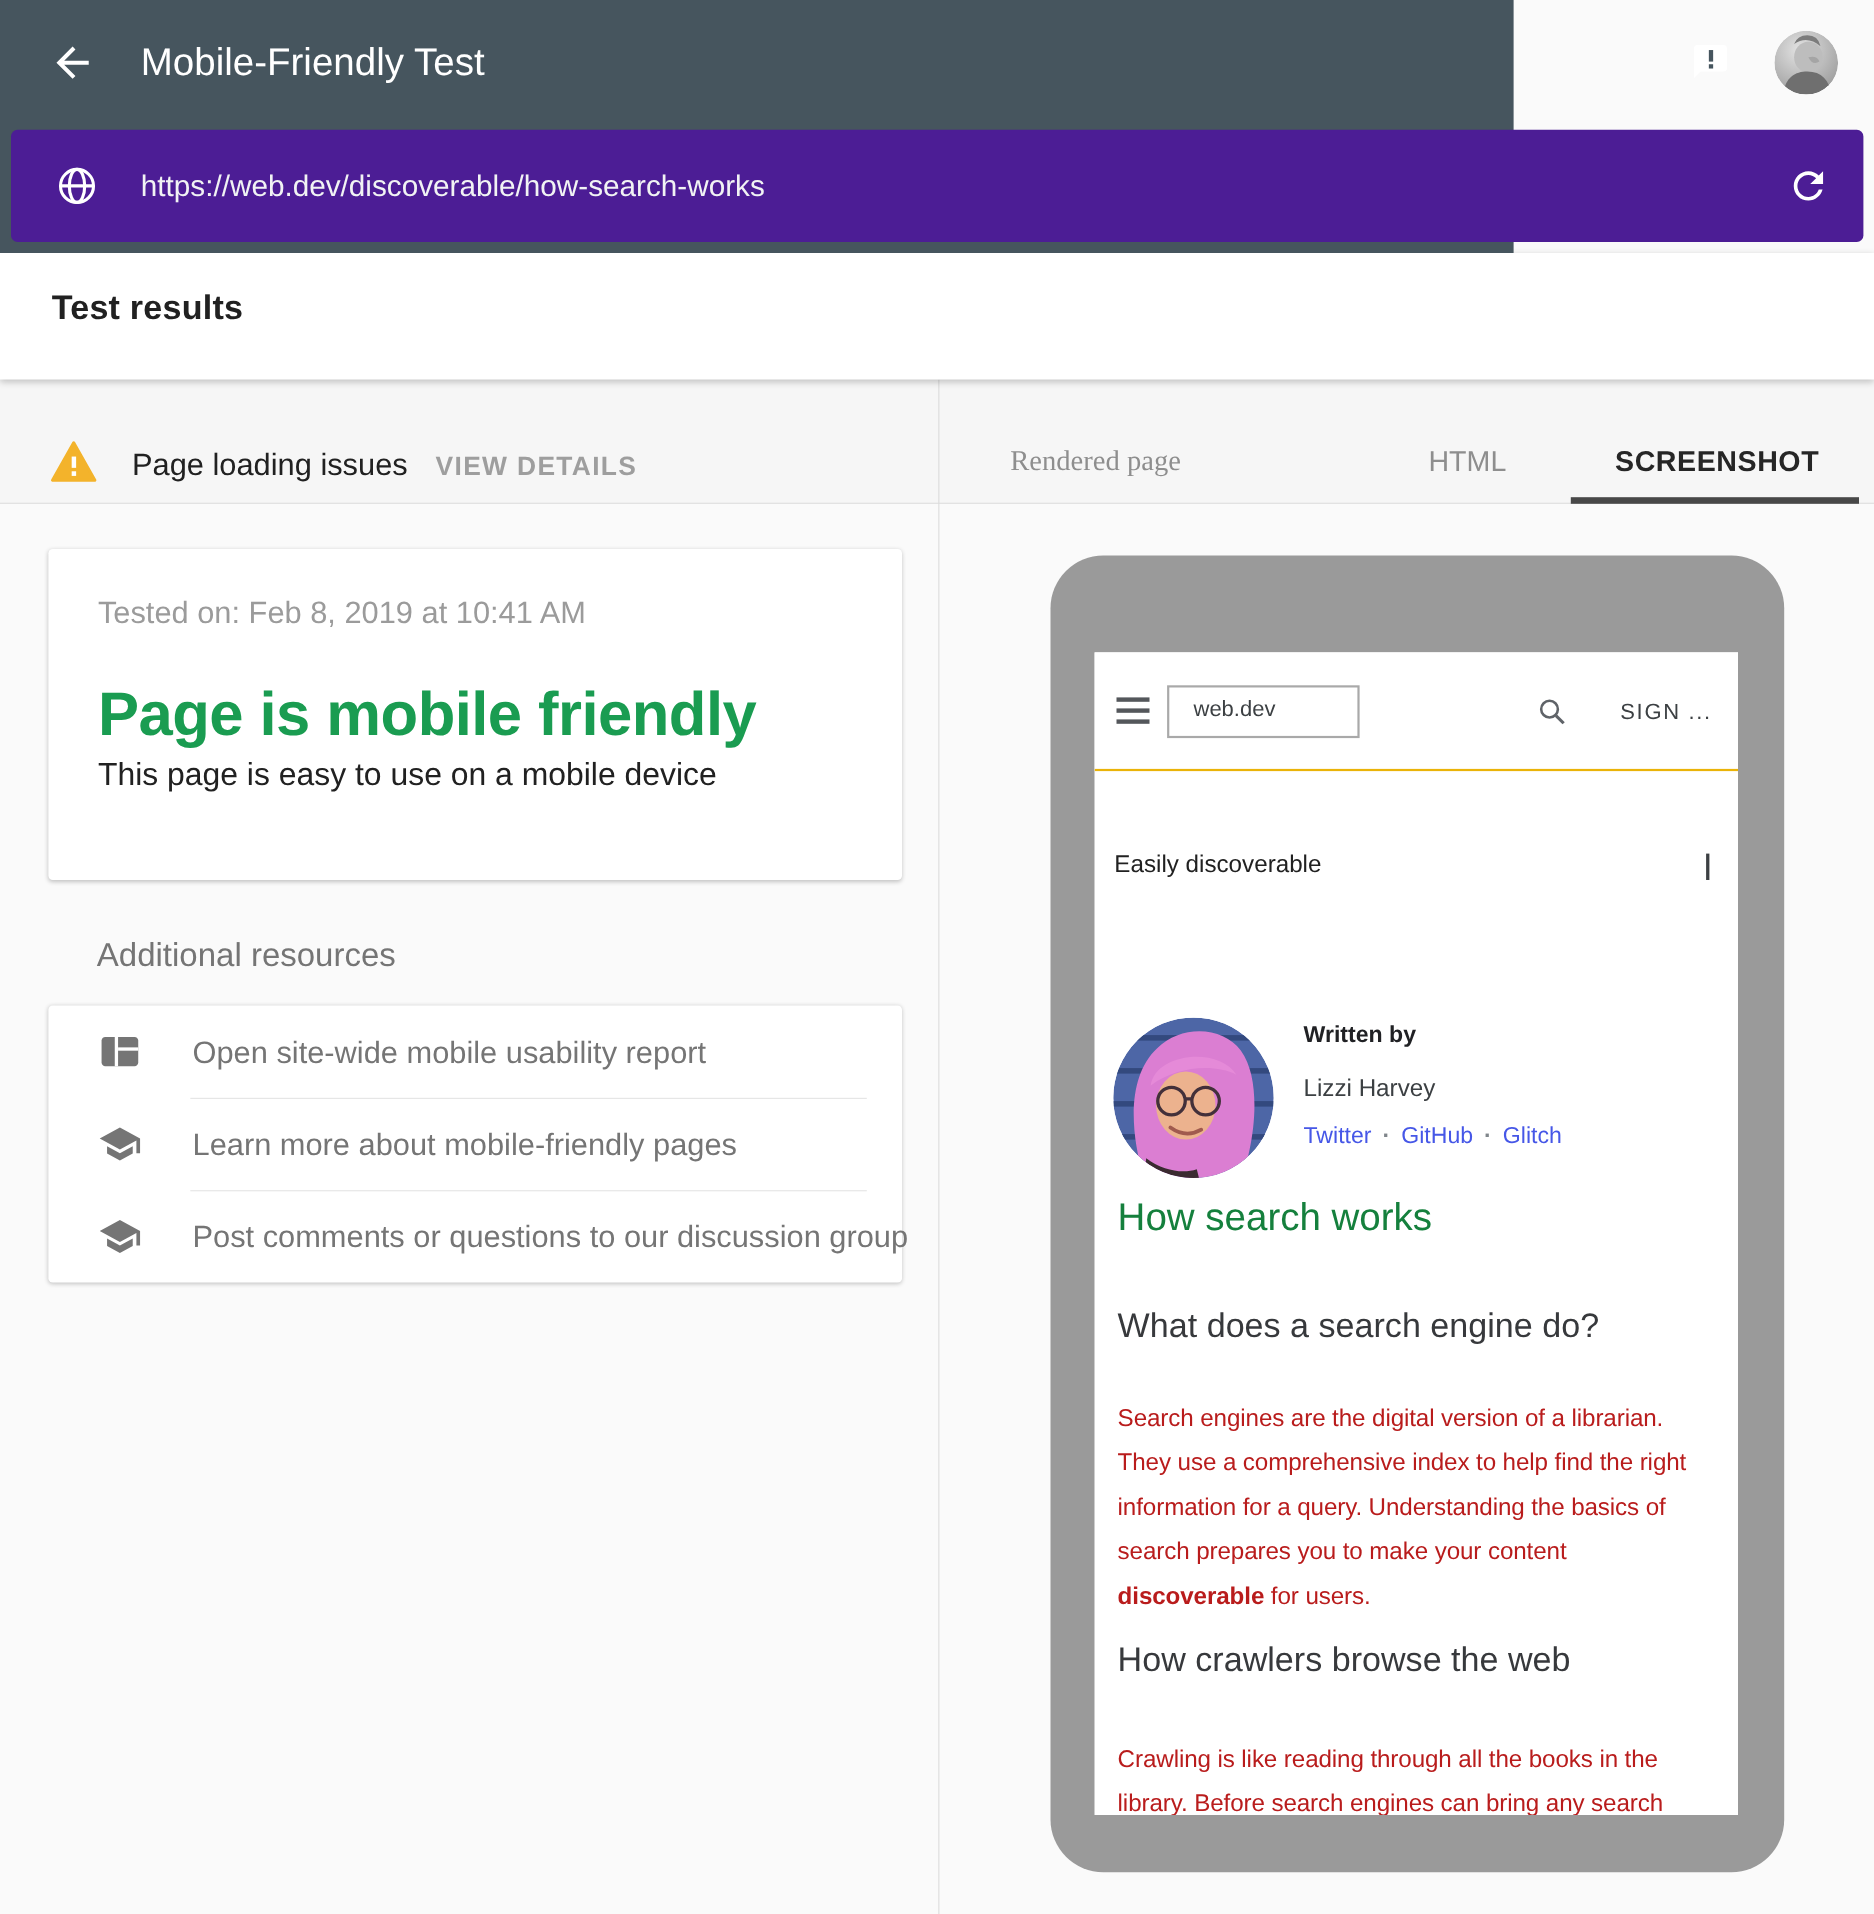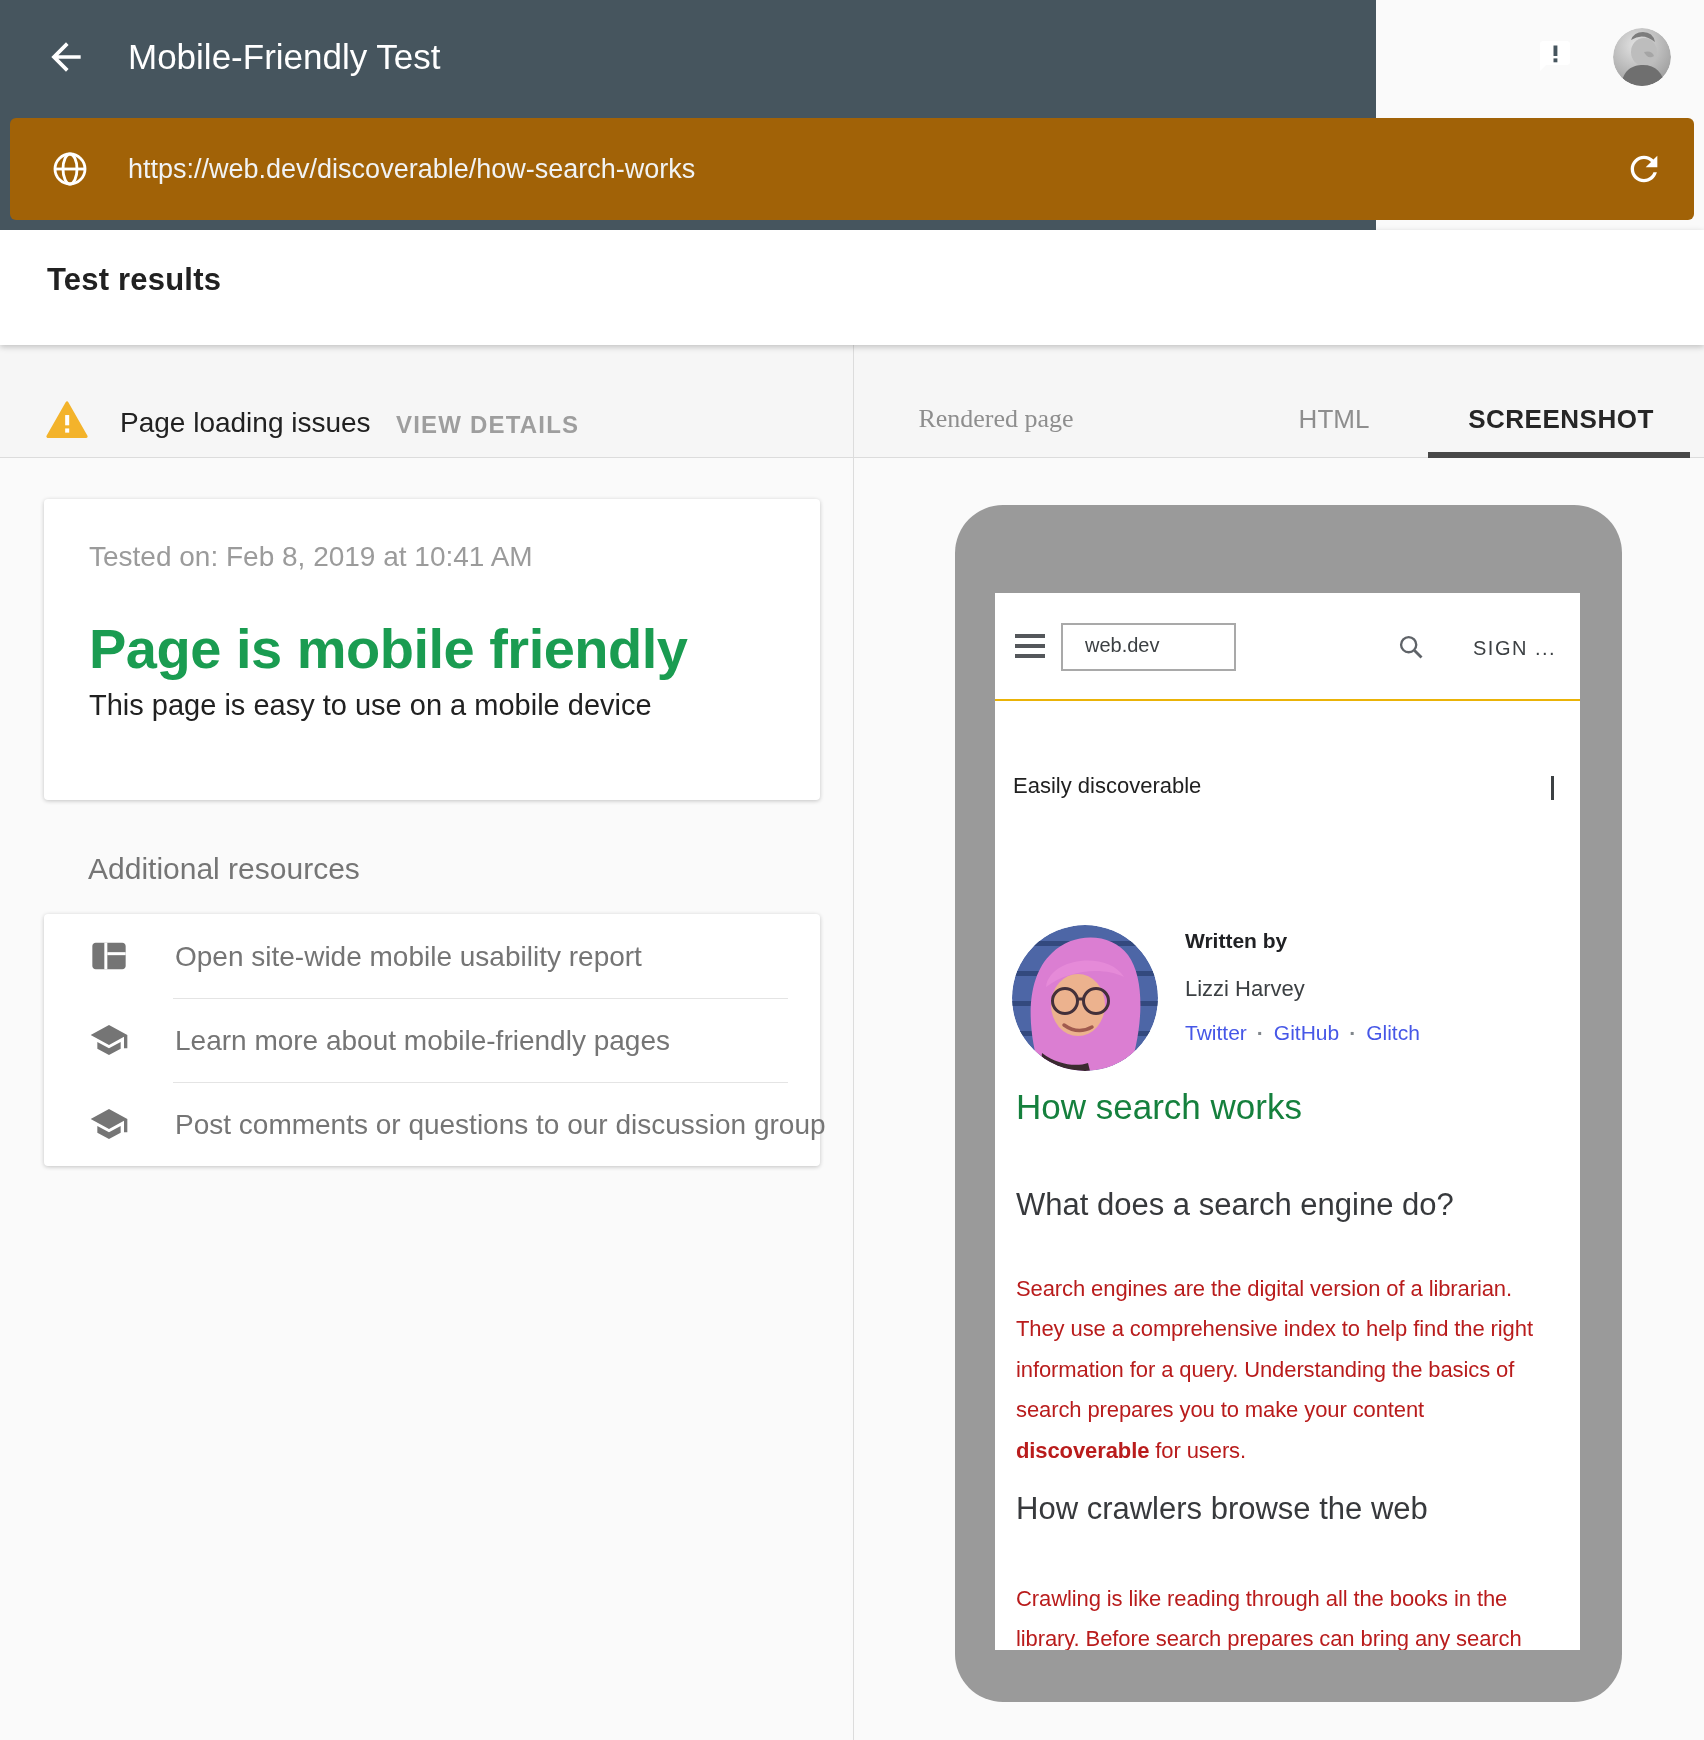--- a/index.html
+++ b/index.html
@@ -8,21 +8,21 @@
     background:#fafafa;
     font-family:"Liberation Sans","DejaVu Sans",sans-serif;
     -webkit-font-smoothing:antialiased;
   }
   
   .appbar{position:absolute;left:0;top:0;width:1376px;height:230px;background:#46555e;z-index:5;}
   .back-btn{position:absolute;left:44px;top:35px;width:44px;height:44px;cursor:pointer;}
   .appbar-title{position:absolute;left:128px;top:35px;font-size:35px;line-height:44px;color:#ffffff;font-weight:400;white-space:nowrap;}
   .feedback-btn{position:absolute;left:1537px;top:38px;width:36px;height:36px;cursor:pointer;}
   .avatar-btn{position:absolute;left:1613px;top:28px;width:58px;height:58px;border-radius:50%;overflow:hidden;cursor:pointer;}
-  .urlbar{position:absolute;left:10px;top:118px;width:1684px;height:102px;background:#a16207;border-radius:6px;}
+  .urlbar{position:absolute;left:10px;top:118px;width:1684px;height:102px;background:#4c1d95;border-radius:6px;}
   .globe{position:absolute;left:40px;top:31px;width:40px;height:40px;}
   .url-text{position:absolute;left:118px;top:35px;font-size:27px;line-height:32px;color:#f1f3f4;white-space:nowrap;}
   .refresh-btn{position:absolute;right:30px;top:31px;width:40px;height:40px;cursor:pointer;}
   
   .results-header{position:absolute;left:0;top:230px;width:1704px;height:115px;background:#ffffff;z-index:4;box-shadow:0 2px 6px rgba(0,0,0,0.22);}
   .results-title{position:absolute;left:47px;top:32px;font-size:31px;font-weight:700;color:#212121;letter-spacing:.2px;}
   
   .band{position:absolute;left:0;top:345px;width:1704px;height:113px;background:#f6f6f6;z-index:2;}
   .band-divider{position:absolute;left:0;top:112px;width:1704px;height:1px;background:#dcdcdc;}
   .warn-icon{position:absolute;left:45px;top:53px;width:44px;height:44px;}
@@ -254,18 +254,18 @@
       <div class="ph-links">
         <a>Twitter</a><span class="sep">·</span><a>GitHub</a><span class="sep">·</span><a>Glitch</a>
       </div>
 
       <div class="ph-h1">How search works</div>
       <div class="ph-h2 a">What does a search engine do?</div>
 
       <div class="ph-p p1"><span>Search engines are the digital version of a librarian. They use a comprehensive index to help find the right information for a query. Understanding the basics of search prepares you to make your content </span><b>discoverable</b><span> for users.</span></div>
 
       <div class="ph-h2 b">How crawlers browse the web</div>
-      <div class="ph-p p2">Crawling is like reading through all the books in the library. Before search prepares can bring any search</div>
+      <div class="ph-p p2">Crawling is like reading through all the books in the library. Before search engines can bring any search</div>
 
     </div>
   </div>
 
 </div>
 
 </body></html>

